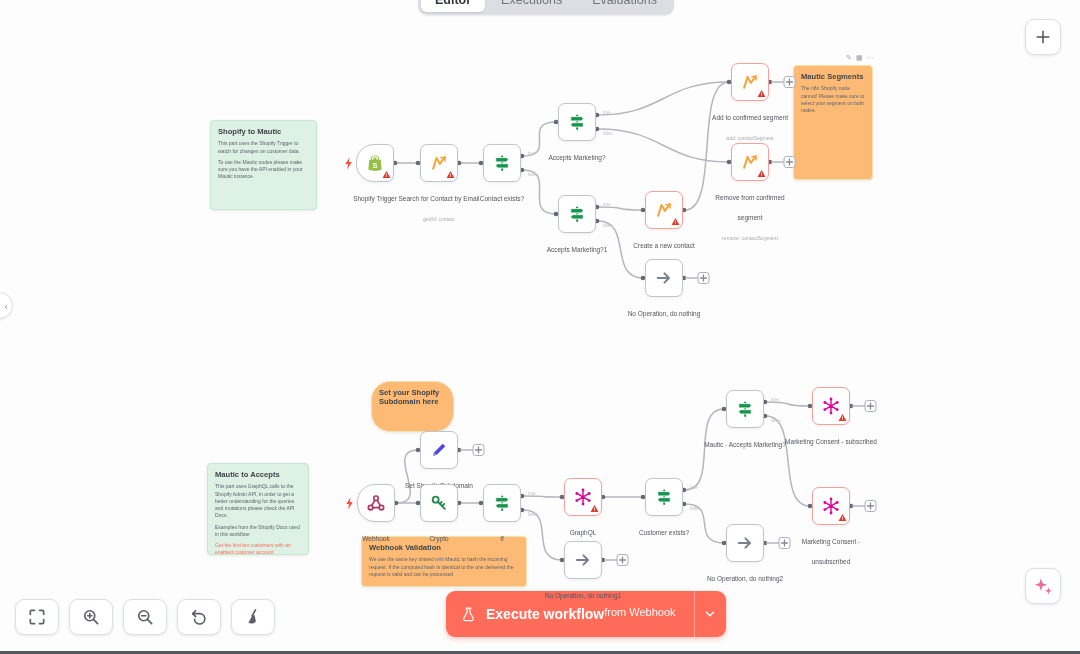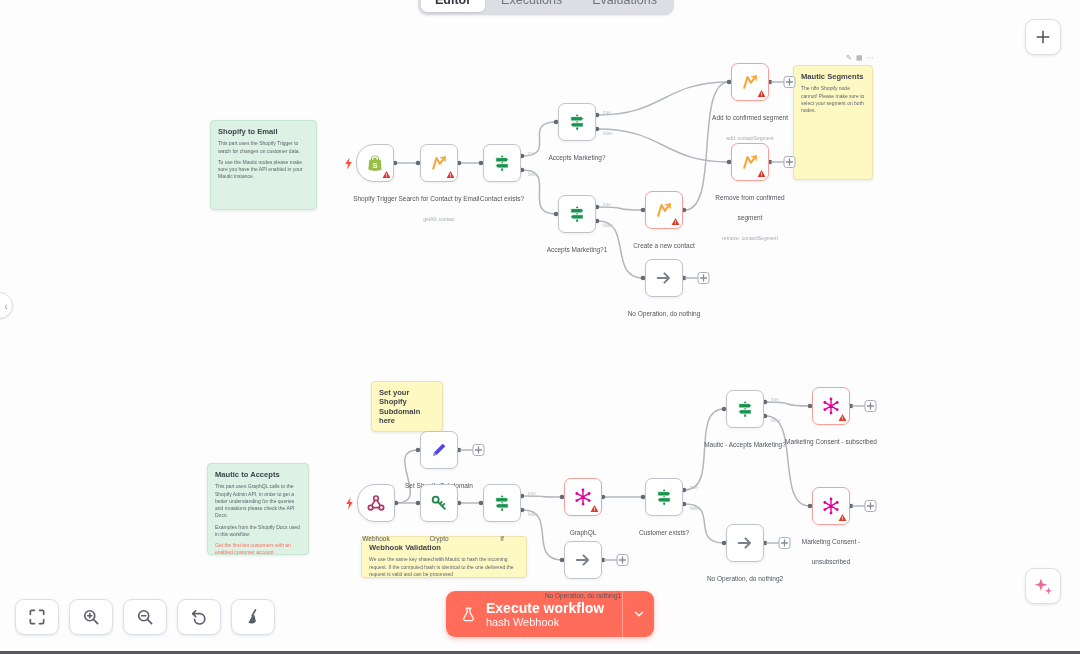--- a/index.html
+++ b/index.html
@@ -22,31 +22,31 @@
   .toolrow { position:absolute; left:15px; top:599px; display:flex; gap:10px; }
   .toolrow .sqbtn { position:relative; width:44px; border-radius:9px; }
   .sqbtn svg { width:20px; height:20px; display:block; }
 
   
   .execwrap { position:absolute; left:446px; top:591px; height:46px; display:flex;
               background:#ff6d5a; border-radius:9px; color:#fff; overflow:hidden;
               box-shadow:0 2px 5px rgba(255,109,90,.4); cursor:pointer; }
   .execmain { display:flex; align-items:center; gap:9px; padding:0 14px 0 14px; }
   .execmain svg { width:17px; height:17px; }
-  .exectxt { display:flex; flex-direction:column; line-height:1.15; padding-right:4px;}
+  .exectxt { display:flex; flex-direction:row; line-height:1.15; padding-right:4px;}
   .exectitle { font-size:14px; font-weight:700; }
   .execsub { font-size:11px; opacity:.95; }
   .execcaret { width:32px; display:flex; align-items:center; justify-content:center;
                border-left:1px solid rgba(255,255,255,.35); }
   .execcaret svg { width:14px; height:14px; }
 
   
   .sticky { position:absolute; border-radius:4px; padding:6px 7px;
             box-shadow:0 1px 3px rgba(90,90,60,.12); z-index:1; overflow:hidden; }
-  .sticky.yellow { background:#fef9c3; border:1px solid #f0e2ae; }
+  .sticky.yellow { background:#fdba74; border:1px solid #f0e2ae; }
   .sticky.green  { background:#ddf1e5; border:1px solid #c8e6d4; }
   .sticky h4 { font-size:7.6px; font-weight:700; color:#3f444b; margin-bottom:4px; line-height:1.25; }
   .sticky p  { font-size:5px; color:#5e646c; line-height:1.45; margin-bottom:4px; }
   .sticky a  { font-size:5px; color:#ff6d5a; display:block; line-height:1.45; margin-bottom:3px; text-decoration:none; }
   .stickytools { position:absolute; z-index:2; display:flex; gap:4px; color:#9aa0a8;
                  font-family:"DejaVu Sans", sans-serif; font-size:7px; }
 
   
   .node { position:absolute; width:38px; height:38px; background:#ffffff; border:1px solid #bfc4cd;
           border-radius:7px; z-index:3; display:flex; align-items:center; justify-content:center;
@@ -71,43 +71,43 @@
                 justify-content:flex-end; padding-right:4px; color:#9aa0a8; font-size:11px;
                 box-shadow:0 1px 2px rgba(0,0,0,.07); z-index:5;}
   .bottomstrip { position:absolute; left:0; right:0; bottom:0; height:3px; background:#55585e; z-index:9; }
 </style>
 </head>
 <body>
 
 <div id="viewport">
   <div id="canvas">
       <div class="sticky green" style="left: 210px; top: 120px; width: 107px; height: 90px;">
-        <h4>Shopify to Email</h4>
+        <h4>Shopify to Mautic</h4>
         <p>This part uses the Shopify Trigger to watch for changes on customer data.</p>
         <p>To use the Mautic nodes please make sure you have the API enabled in your Mautic instance.</p>
       </div>
       <div class="sticky yellow" style="left: 793px; top: 65px; width: 80px; height: 115px;">
         <h4>Mautic Segments</h4>
         <p>The n8n Shopify node cannot! Please make sure to select your segment on both nodes.</p>
       </div>
       <div class="stickytools" style="left: 846px; top: 54px;">
         <span>✎</span>
         <span>▦</span>
         <span>⋯</span>
       </div>
       <div class="sticky green" style="left: 207px; top: 463px; width: 102px; height: 92px;">
         <h4>Mautic to Accepts</h4>
         <p>This part uses GraphQL calls to the Shopify Admin API, in order to get a better understanding for the queries and mutations please check the API Docs.</p>
         <p>Examples from the Shopify Docs used in this workflow:</p>
         <a>Get the first ten customers with an enabled customer account</a>
       </div>
-      <div class="sticky yellow" style="left: 371px; top: 381px; width: 72px; height: 51px;">
+      <div class="sticky yellow" style="left: 371px; top: 381px; width: 83px; height: 51px; border-radius: 19px;">
         <h4>Set your Shopify Subdomain here</h4>
       </div>
-      <div class="sticky yellow" style="left: 361px; top: 536px; width: 166px; height: 42px;">
+      <div class="sticky yellow" style="left: 361px; top: 536px; width: 166px; height: 51px;">
         <h4>Webhook Validation</h4>
         <p>We use the same key shared with Mautic to hash the incoming request. If the computed hash is identical to the one delivered the request is valid and can be processed</p>
       </div>
       <div class="node trigger" style="left: 356px; top: 144px;">
         <span class="icon">
           <svg viewBox="0 0 24 24">
             <path d="M7.2 8L7 7.3C7 4.6 9.2 3 12 3s5 1.6 5 4.3V8h1.9L20 19.8s-3.8 1.7-8 1.7-8-1.7-8-1.7L5.1 8z" fill="#95bf47"></path>
             <path d="M9.2 8V7.4c0-1.9 1.2-2.7 2.8-2.7s2.8.8 2.8 2.7V8" stroke="#fff" fill="none" stroke-width="1.5"></path>
             <text x="12" y="17.5" font-size="9" font-weight="bold" fill="#fff" text-anchor="middle" font-family="Liberation Sans,sans-serif">S</text>
           </svg>
@@ -577,21 +577,21 @@
   </div>
 
   <div class="execwrap">
     <div class="execmain">
       <svg viewBox="0 0 24 24">
           <path d="M10 3v6L5.5 17a2.4 2.4 0 0 0 2.1 3.6h8.8A2.4 2.4 0 0 0 18.5 17L14 9V3" fill="none" stroke="#fff" stroke-width="1.8"></path>
           <path d="M8.6 3h6.8" stroke="#fff" stroke-width="1.8" stroke-linecap="round"></path>
         </svg>
       <span class="exectxt">
         <span class="exectitle">Execute workflow</span>
-        <span class="execsub">hash Webhook</span>
+        <span class="execsub">from Webhook</span>
       </span>
     </div>
     <div class="execcaret">
       <svg viewBox="0 0 24 24">
           <path d="M6 9l6 6 6-6" stroke="#fff" stroke-width="2.4" fill="none" stroke-linecap="round" stroke-linejoin="round"></path>
         </svg>
     </div>
   </div>
 
   <div class="bottomstrip"></div>

